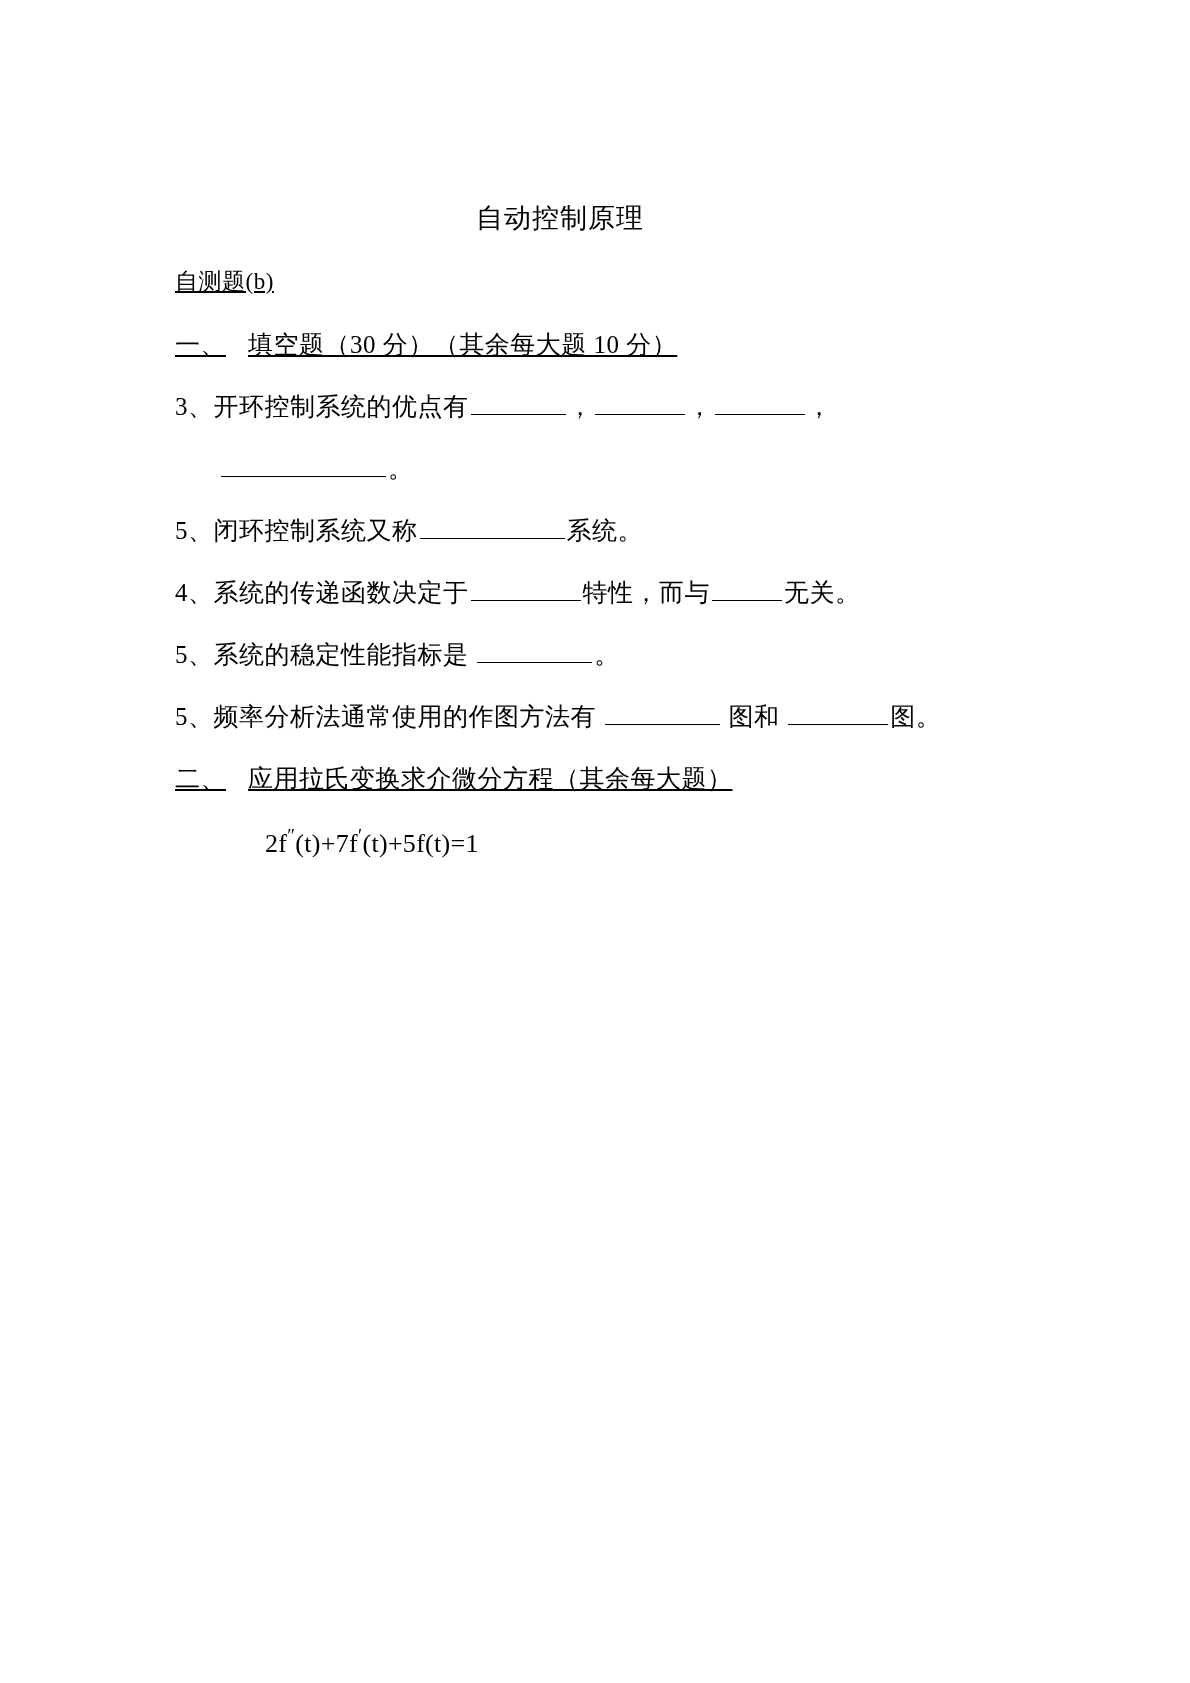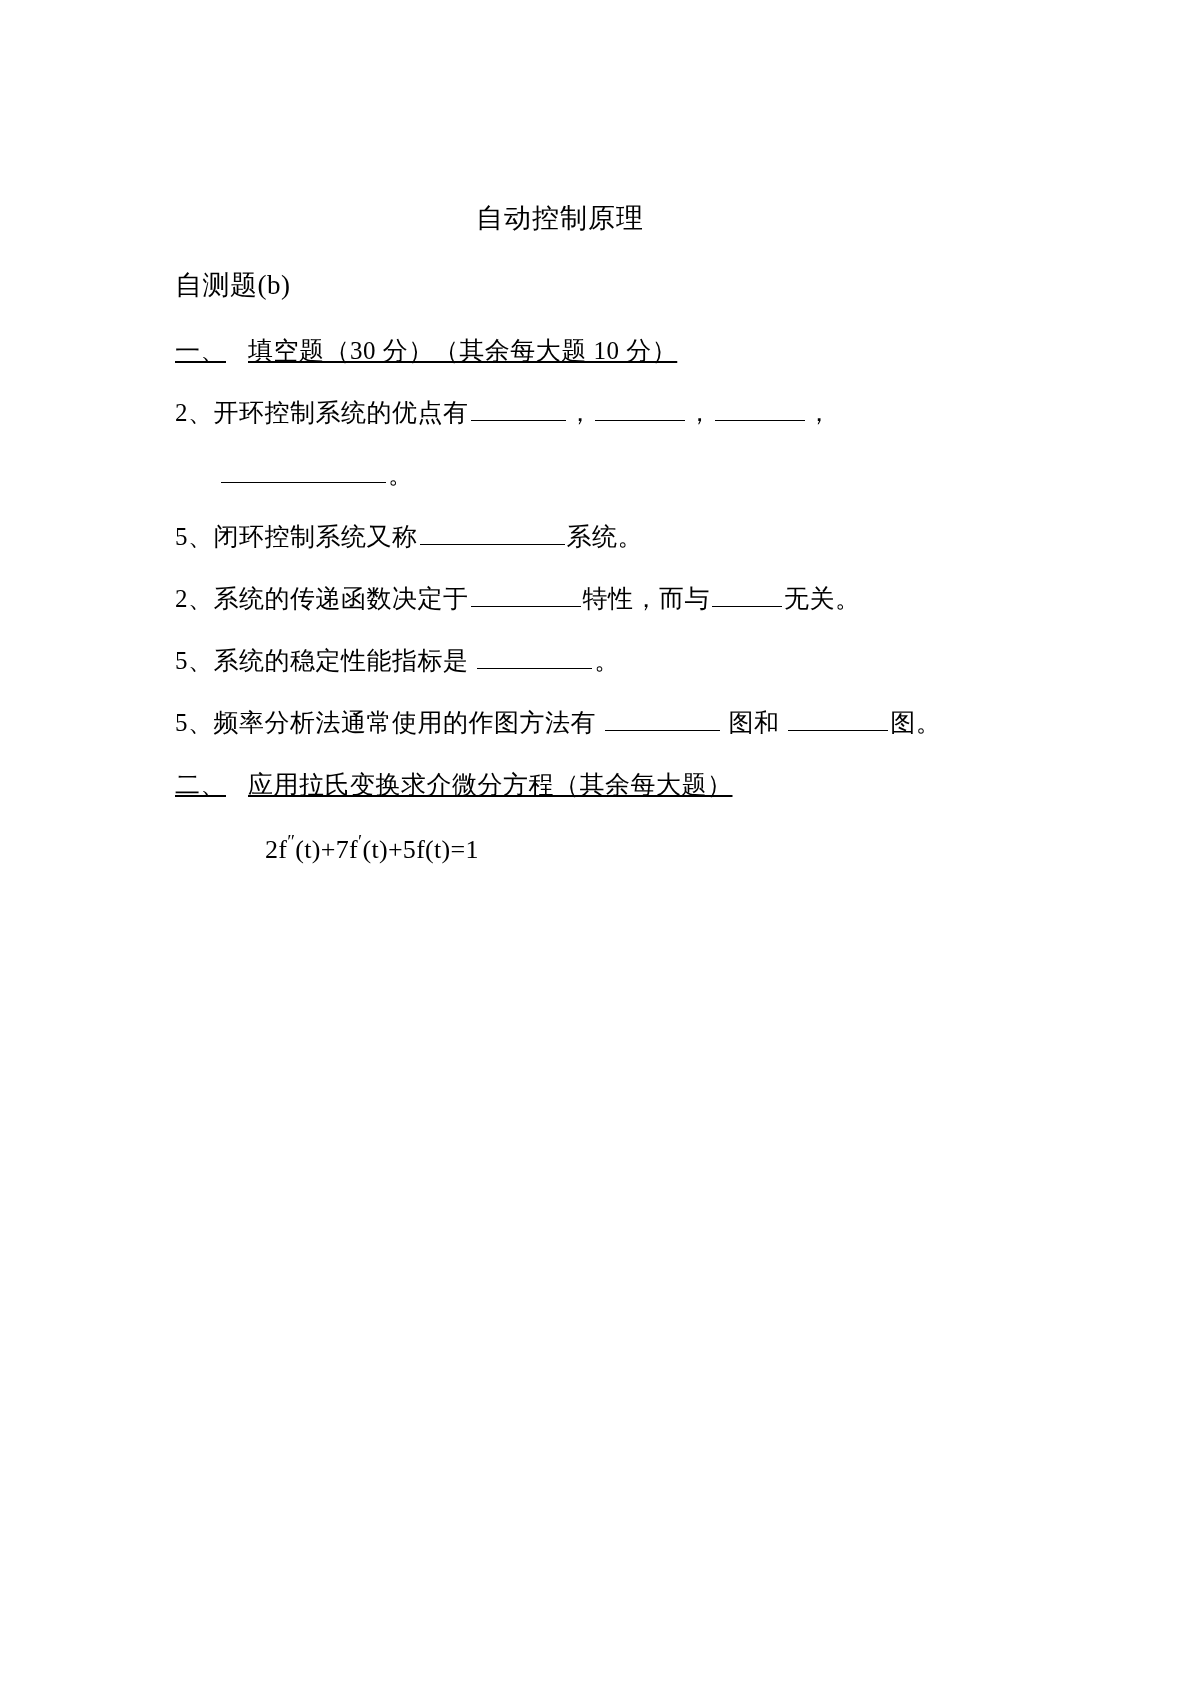--- a/index.html
+++ b/index.html
@@ -26,24 +26,25 @@
   }
   .doc-title {
     text-align: center;
     font-size: 27px;
     line-height: 1.5;
     letter-spacing: 1px;
     margin: 0 0 26px 0;
     padding-right: 80px;
   }
   .subtitle {
-    font-size: 27px;
+    font-size: 23px;
     line-height: 1.5;
     margin: 16px 0 26px 0;
     letter-spacing: 0.5px;
+    text-decoration: underline;
   }
   .section-head {
     font-size: 25px;
     line-height: 1.6;
     margin: 0 0 22px 0;
     letter-spacing: 0.5px;
     text-decoration: underline;
   }
   .section-head .sec-num {
     margin-right: 22px;
@@ -92,33 +93,33 @@
 
   <div class="doc-title">自动控制原理</div>
 
   <div class="subtitle">自测题(b)</div>
 
   <div class="section-head">
     <span class="sec-num">一、</span><span>填空题（30 分）（其余每大题 10 分）</span>
   </div>
 
   <div class="q-line">
-    <span>2、开环控制系统的优点有</span><span class="blank b-95"></span><span>，</span><span class="blank b-90"></span><span>，</span><span class="blank b-90"></span><span>，</span>
+    <span>3、开环控制系统的优点有</span><span class="blank b-95"></span><span>，</span><span class="blank b-90"></span><span>，</span><span class="blank b-90"></span><span>，</span>
   </div>
 
   <div class="q-line indent">
     <span class="blank b-165"></span><span>。</span>
   </div>
 
   <div class="q-line">
     <span>5、闭环控制系统又称</span><span class="blank b-145"></span><span>系统。</span>
   </div>
 
   <div class="q-line">
-    <span>2、系统的传递函数决定于</span><span class="blank b-110"></span><span>特性，而与</span><span class="blank b-70"></span><span>无关。</span>
+    <span>4、系统的传递函数决定于</span><span class="blank b-110"></span><span>特性，而与</span><span class="blank b-70"></span><span>无关。</span>
   </div>
 
   <div class="q-line">
     <span>5、系统的稳定性能指标是</span>&nbsp;<span class="blank b-115"></span><span>。</span>
   </div>
 
   <div class="q-line">
     <span>5、频率分析法通常使用的作图方法有</span>&nbsp;<span class="blank b-115"></span>&nbsp;<span>图和</span>&nbsp;<span class="blank b-100"></span><span>图。</span>
   </div>
 

